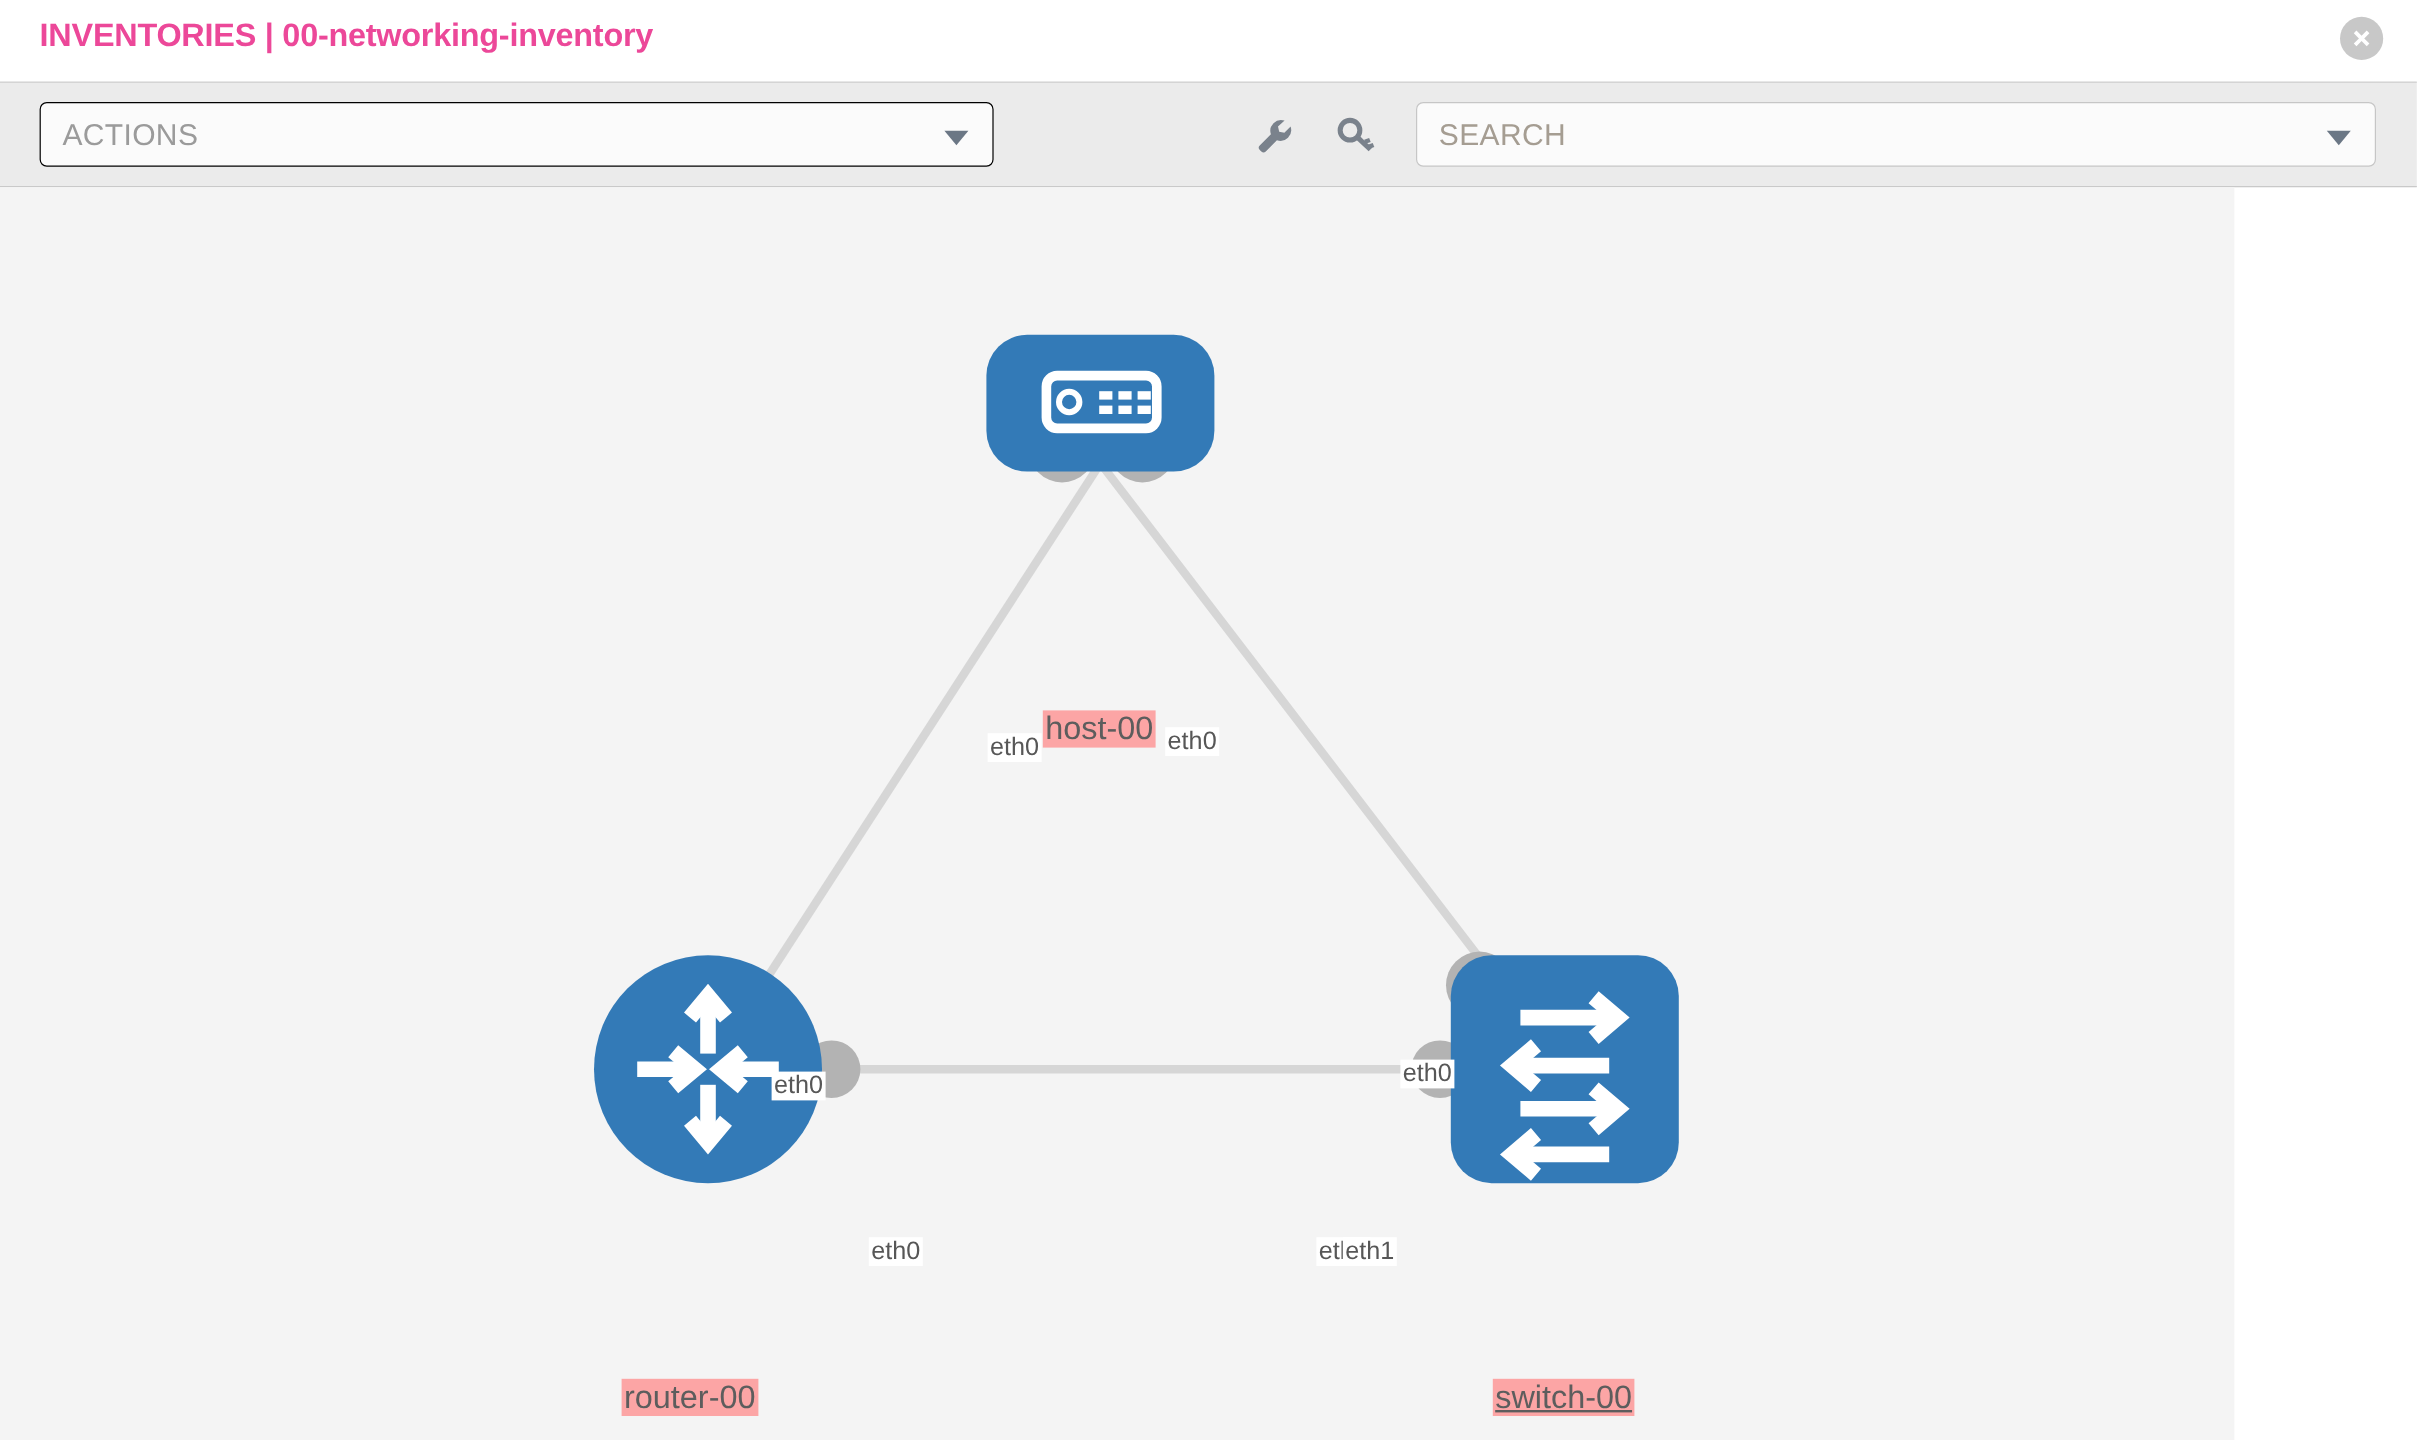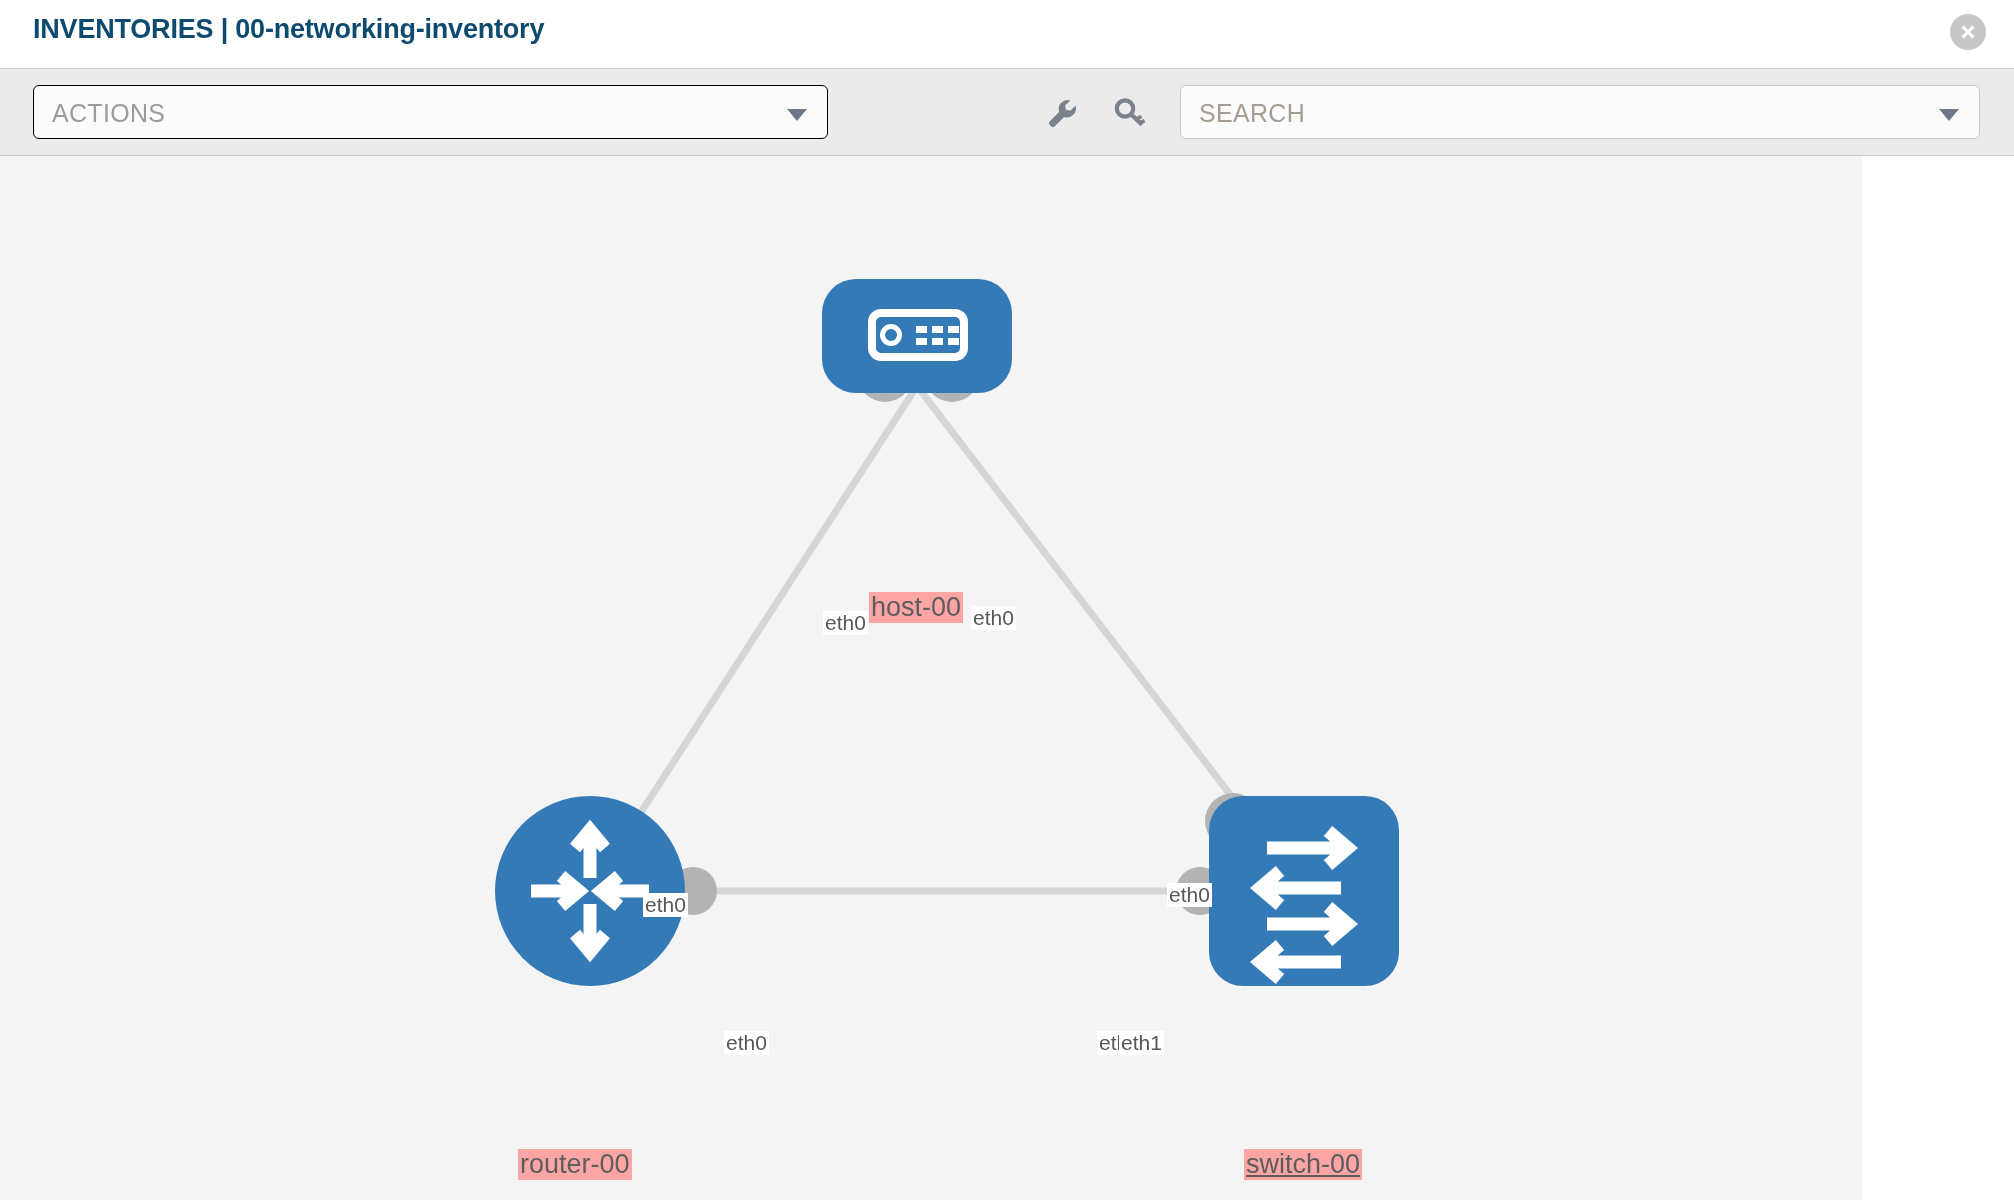--- a/index.html
+++ b/index.html
@@ -23,21 +23,21 @@
     height: 68px;
     background: #ffffff;
     box-sizing: border-box;
   }
   .header-title {
     position: absolute;
     left: 33px;
     top: 14px;
     font-size: 27px;
     font-weight: bold;
-    color: #0c4a6e;
+    color: #ec4899;
     letter-spacing: -0.2px;
     white-space: nowrap;
     font-stretch: condensed;
   }
   .close-btn {
     position: absolute;
     right: 28px;
     top: 14px;
     width: 36px;
     height: 36px;

